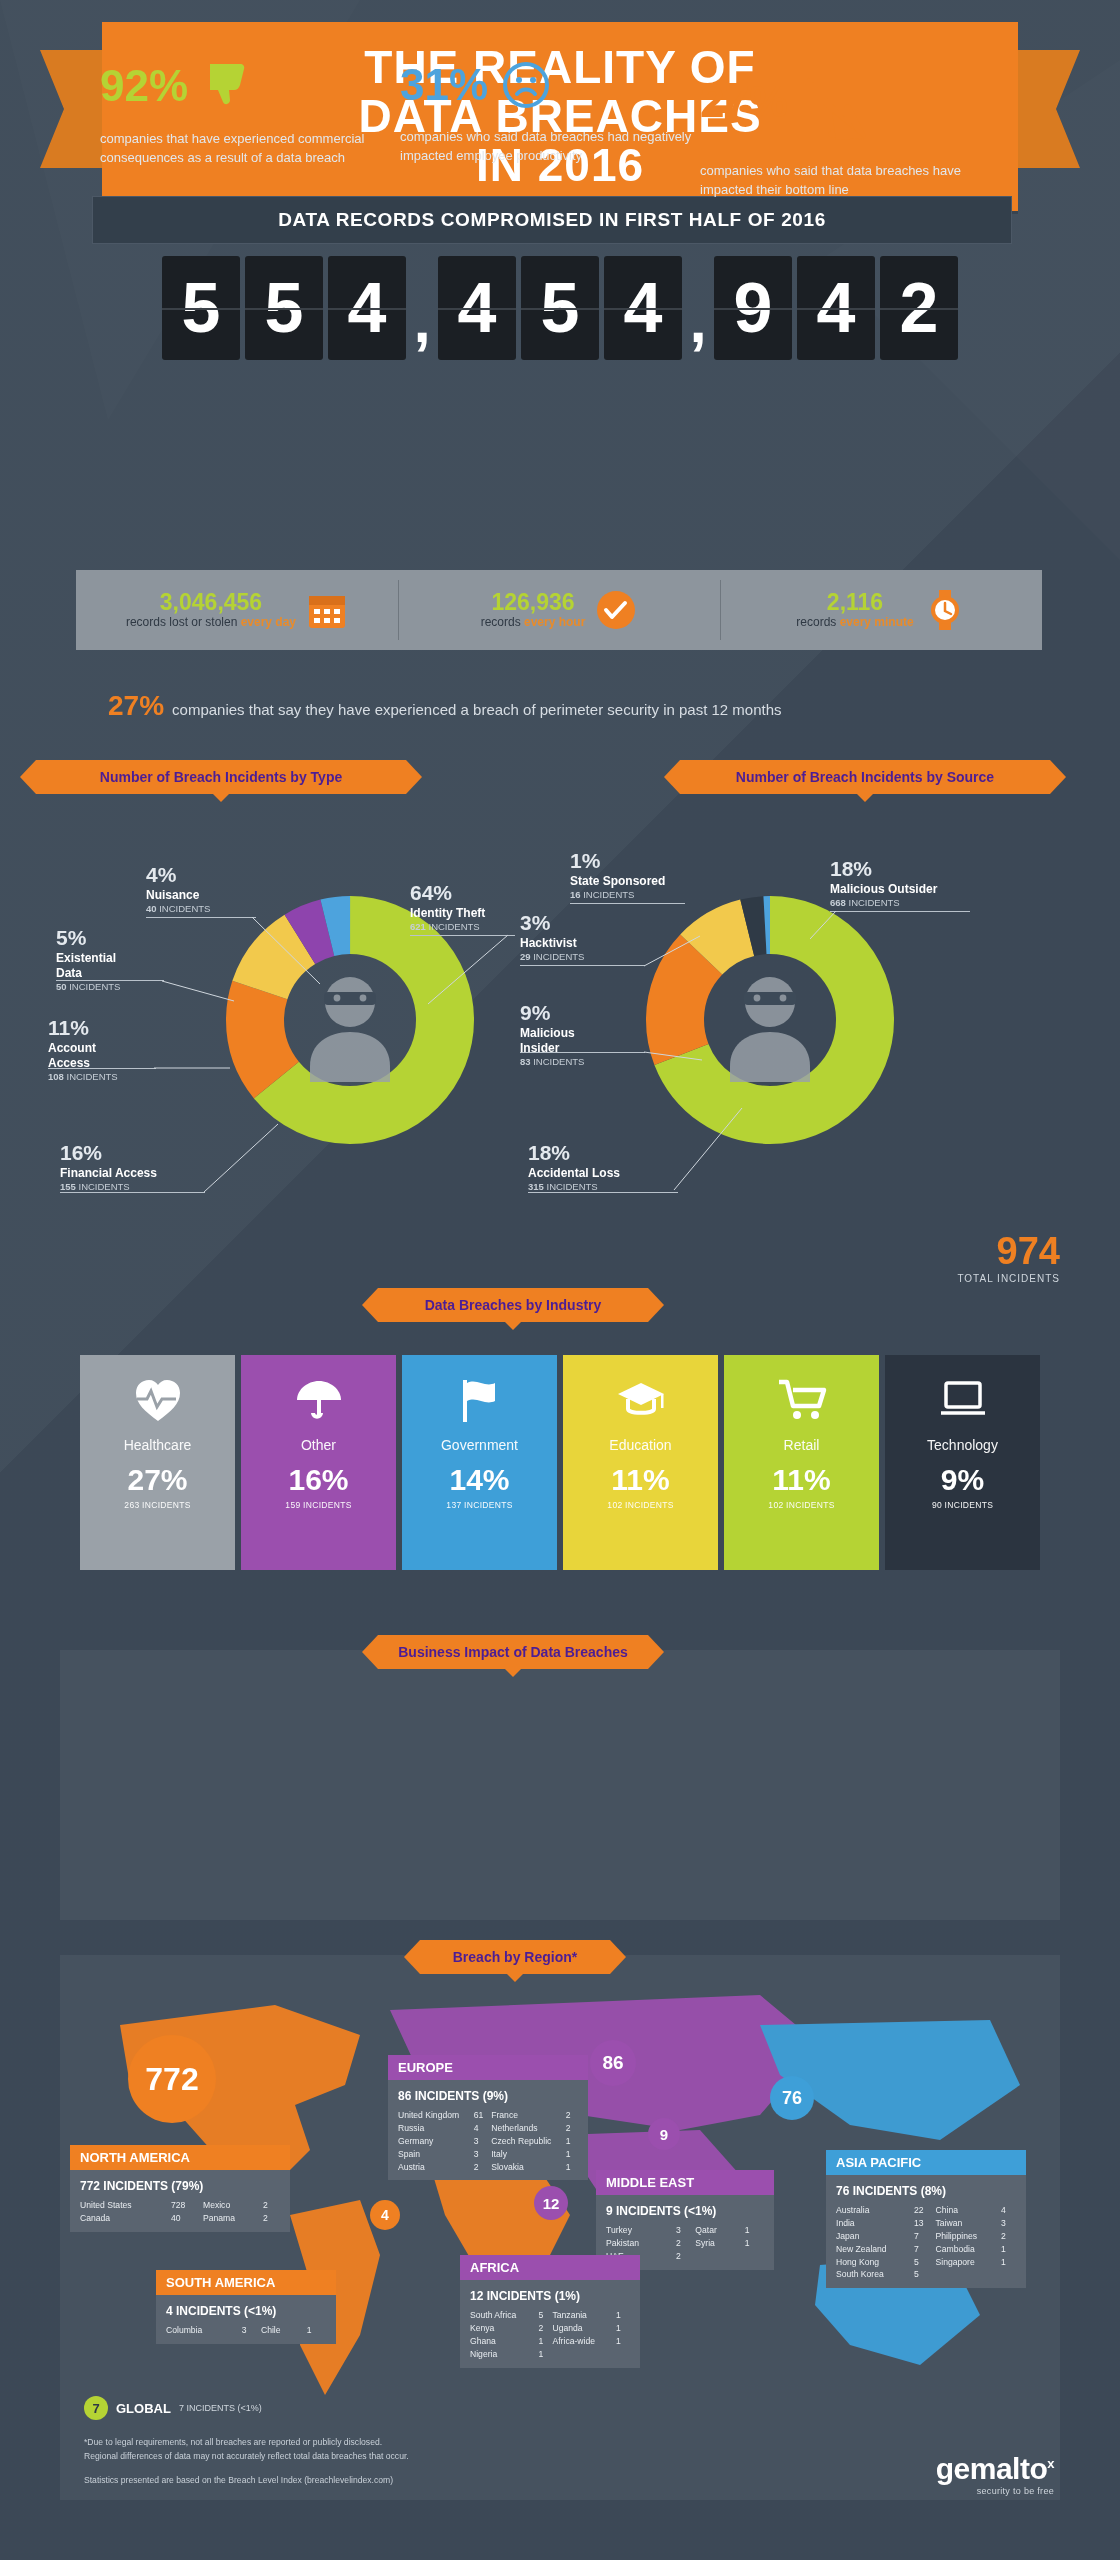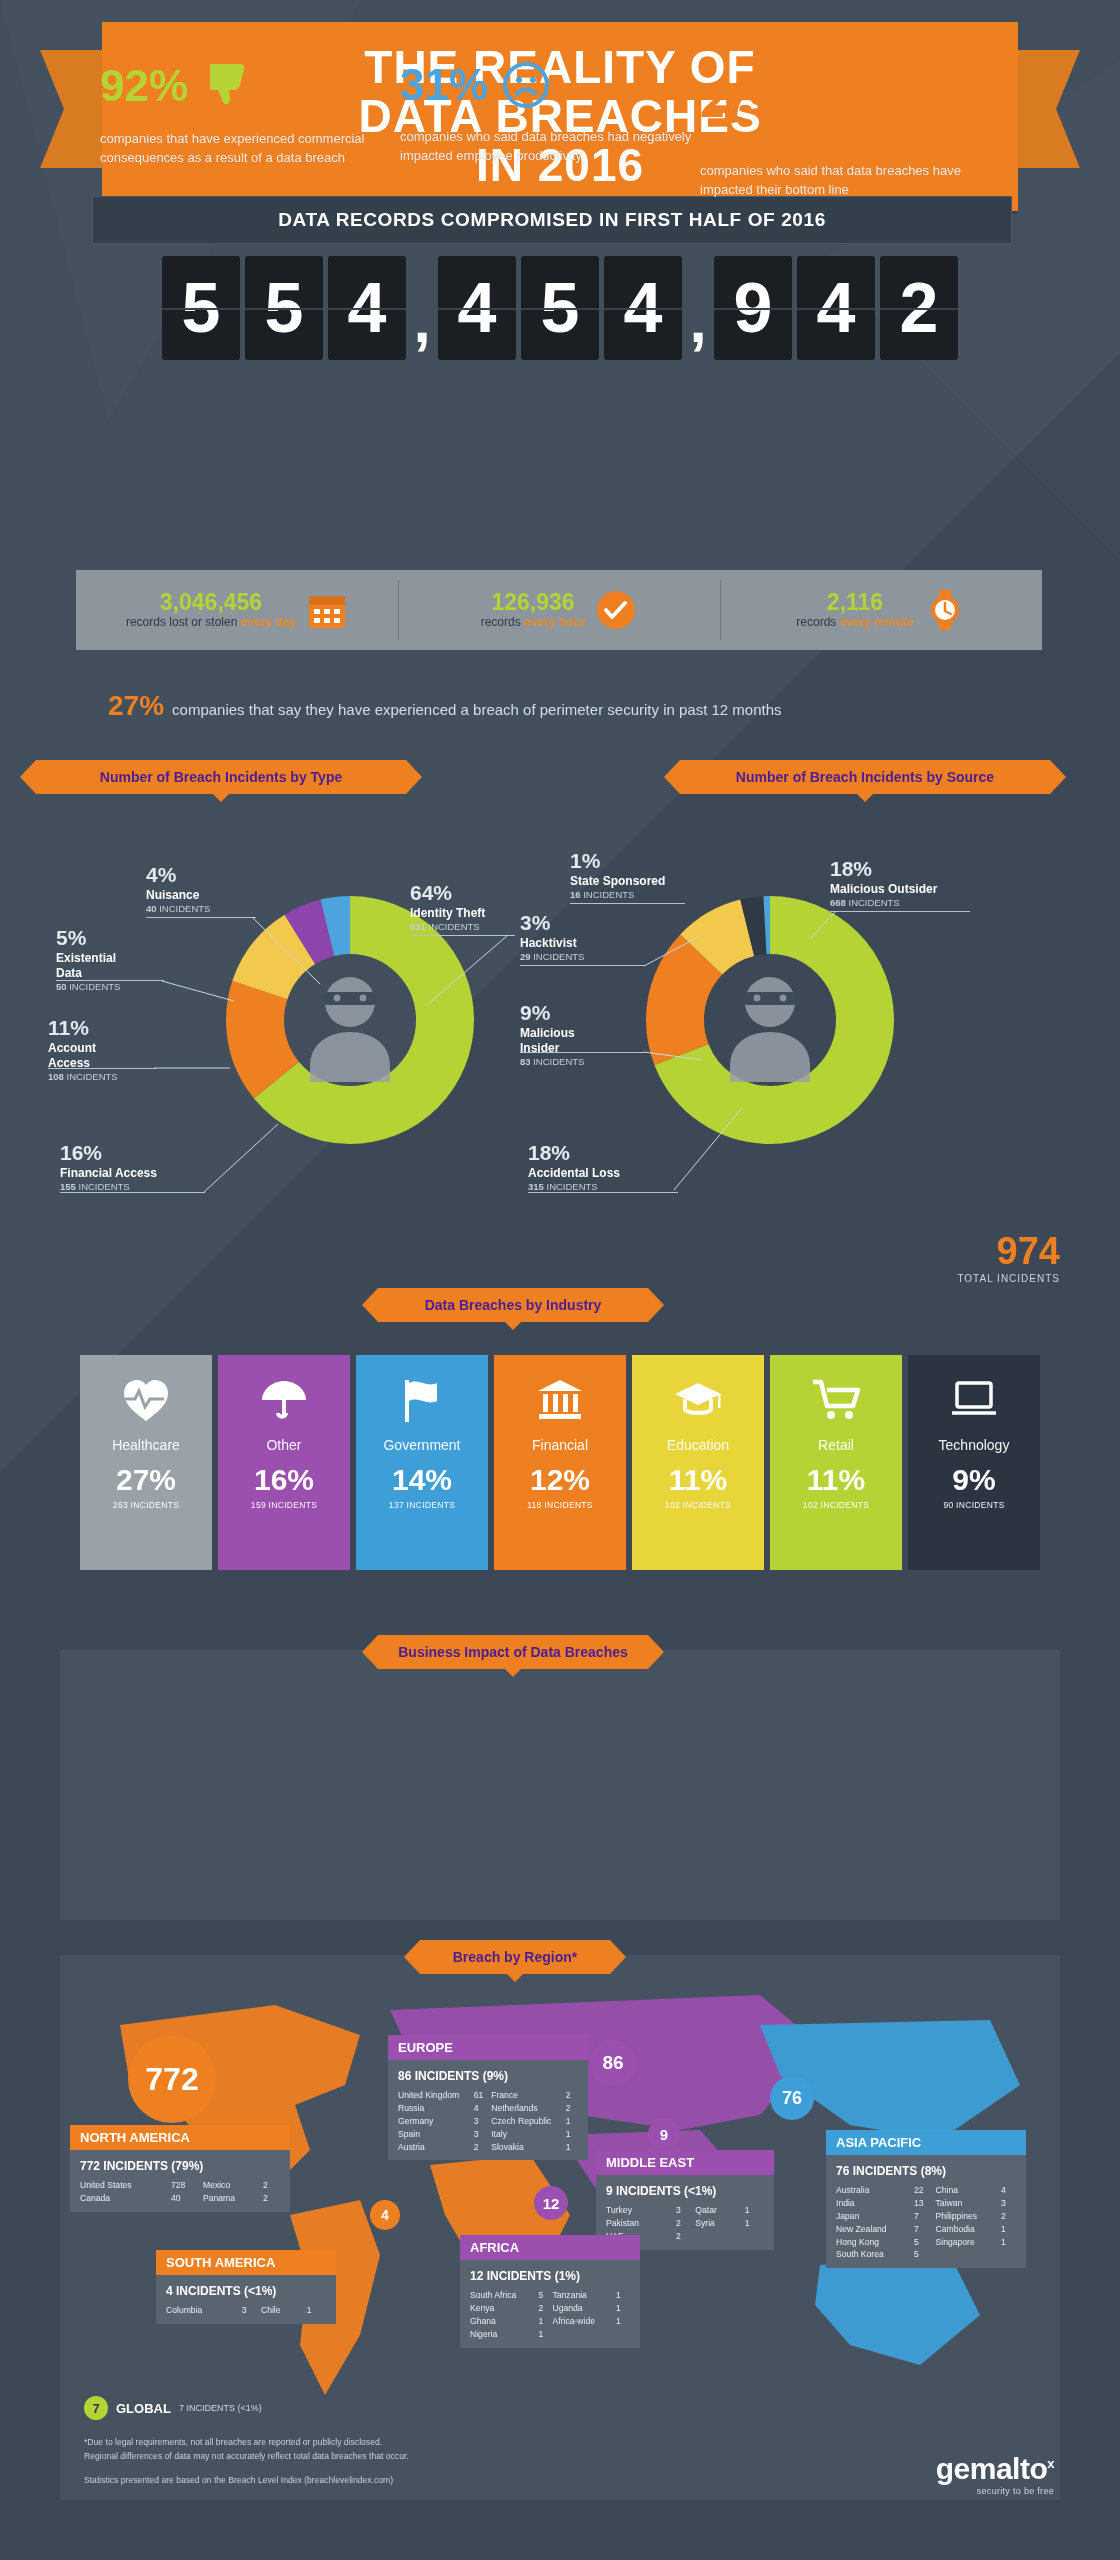--- a/index.html
+++ b/index.html
@@ -126,21 +126,21 @@
   .imp .big { font-size:44px; font-weight:bold; }
   .imp .txt { font-size:13px; line-height:1.45; color:#e2e7ec; margin-top:18px; }
 
   
   .map-box { position:absolute; left:60px; top:1955px; width:1000px; height:545px; background:#46525f; }
   .bubble {
     position:absolute; border-radius:50%; display:flex; align-items:center; justify-content:center;
     font-weight:bold; color:#fff;
   }
   .region { position:absolute; }
-  .region .hd { font-size:13px; font-weight:bold; padding:5px 10px; color:#fff; }
+  .region .hd { font-size:13px; font-weight:bold; padding:5px 10px; color:#fff;margin-top:20px; }
   .region .bd { background:#5a6470; padding:7px 10px; font-size:9px; line-height:1.5; color:#e9edf1; }
   .region .bd .inc { font-size:12px; font-weight:bold; color:#fff; display:block; margin-bottom:4px; }
   .region .bd table { width:100%; border-collapse:collapse; }
   .region .bd td { padding:0 6px 0 0; font-size:8.6px; white-space:nowrap; }
 
   .globalrow { position:absolute; left:84px; top:2396px; display:flex; align-items:center; gap:8px; }
   .globalrow .gcirc { width:24px; height:24px; border-radius:50%; background:#b5d334; color:#2f3944;
      display:flex; align-items:center; justify-content:center; font-weight:bold; font-size:13px; }
   .globalrow .gt { font-size:13px; font-weight:bold; }
   .globalrow .gs { font-size:9px; color:#cfd6dd; }
@@ -417,35 +417,20 @@
         <div class="gi">
           <svg width="50" height="46" viewBox="0 0 50 46" fill="#fff">
             <rect x="8" y="3" width="4" height="42"></rect>
             <path d="M12 6c10-5 18 5 28 0v18c-10 5-18-5-28 0z"></path>
           </svg>
         </div>
         <div class="nm">Government</div>
         <div class="pc">14%</div>
         <div class="ic">137 INCIDENTS</div>
       </div>
-      <div class="ind" style="background: rgb(239, 128, 34);">
-        <div class="gi">
-          <svg width="50" height="46" viewBox="0 0 50 46" fill="#fff">
-            <path d="M25 3l22 11H3z"></path>
-            <rect x="8" y="17" width="5" height="18"></rect>
-            <rect x="18" y="17" width="5" height="18"></rect>
-            <rect x="28" y="17" width="5" height="18"></rect>
-            <rect x="38" y="17" width="5" height="18"></rect>
-            <rect x="4" y="37" width="42" height="5"></rect>
-          </svg>
-        </div>
-        <div class="nm">Financial</div>
-        <div class="pc">12%</div>
-        <div class="ic">118 INCIDENTS</div>
-      </div>
       <div class="ind" style="background: rgb(232, 213, 58);">
         <div class="gi">
           <svg width="50" height="46" viewBox="0 0 50 46" fill="#fff">
             <path d="M25 6L48 17 25 28 2 17z"></path>
             <path d="M12 22v10c0 5 26 5 26 0V22" stroke="#fff" stroke-width="4" fill="none"></path>
             <rect x="45" y="17" width="2.5" height="14"></rect>
           </svg>
         </div>
         <div class="nm">Education</div>
         <div class="pc">11%</div>

